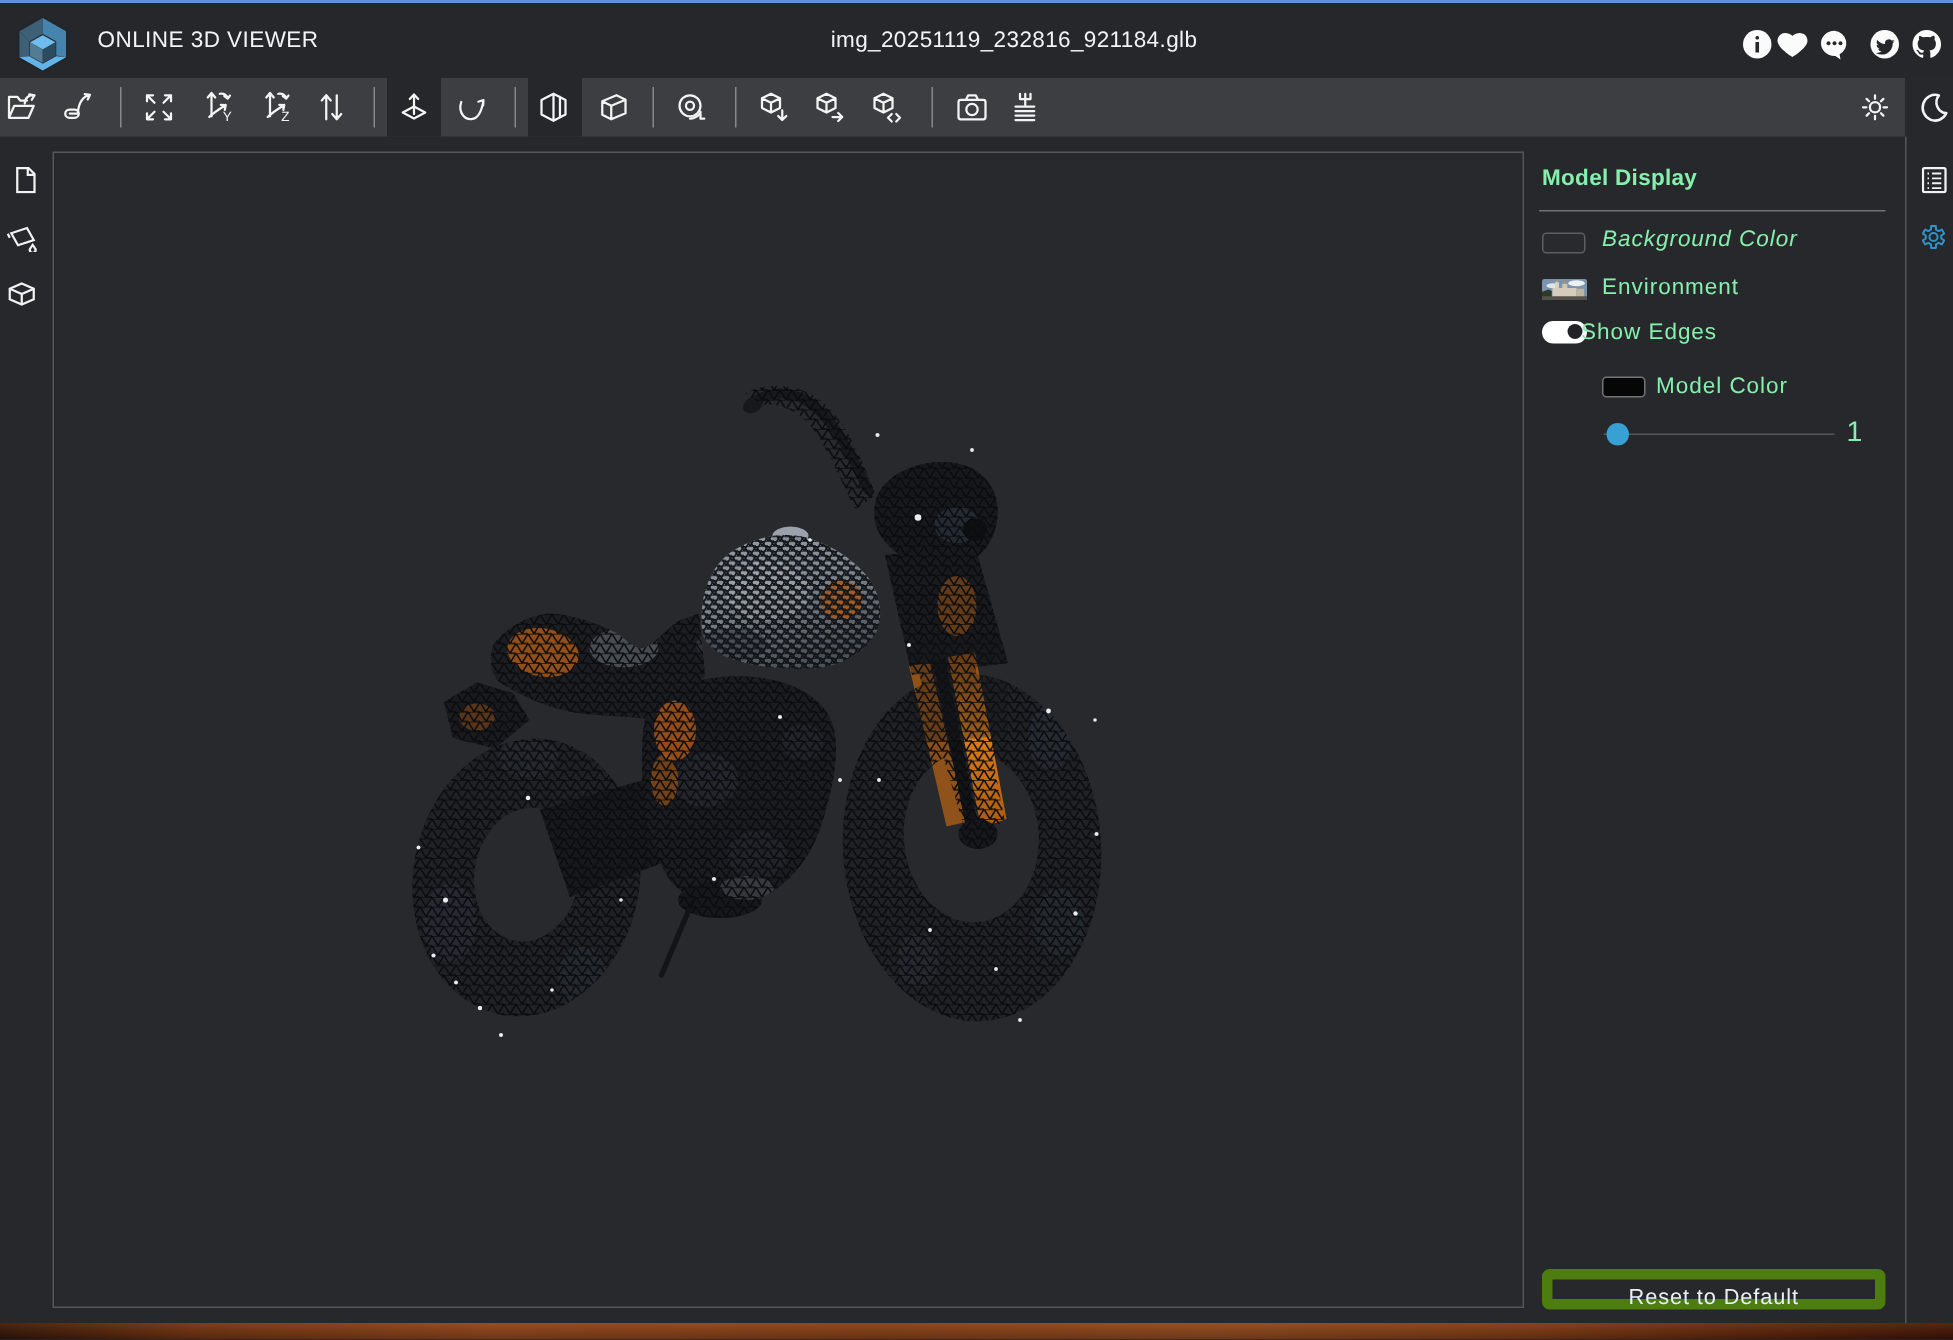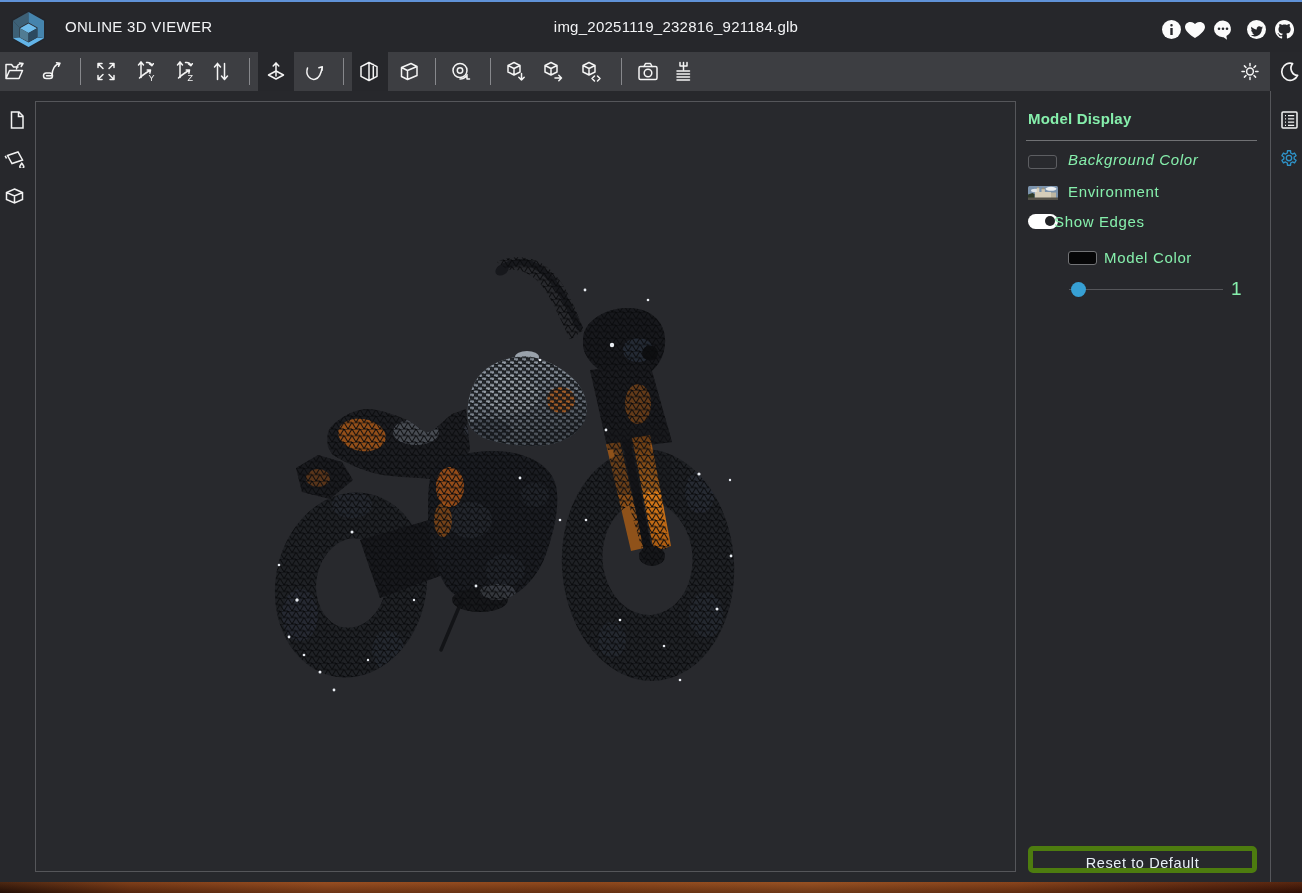--- a/index.html
+++ b/index.html
@@ -14,21 +14,21 @@
   #toolbar { left:0; top:52px; width:1270px; height:39px; background:#3d3e42; }
   .tsel { position:absolute; top:0; height:39px; background:#26272b; }
   .tsep { position:absolute; top:6px; height:27px; width:1px; background:#87888c; }
   #canvas { left:35px; top:101px; width:981px; height:771px; border:1px solid #55565a; background:#28292d; }
   #leftbar { left:0; top:91px; width:35px; height:781px; }
   #rightpanel { left:1017px; top:91px; width:252px; height:792px; color:#f4f5f7; }
   #rightstrip { left:1270px; top:91px; width:32px; height:792px; border-left:1px solid #55565a; }
   #bottombar { left:0; top:882px; width:1302px; height:11px;
     background:linear-gradient(to bottom,rgba(255,150,70,0.16),rgba(0,0,0,0.18)),linear-gradient(to right,#2a1208 0%, #662e11 10%, #84401a 25%, #7a3a15 45%, #84441c 62%, #733514 78%, #52200c 90%, #371106 100%); }
   .label { position:absolute; font-size:15px; color:#86efac; letter-spacing:0.65px; }
-  #resetbtn { position:absolute; left:11px; top:755px; width:229px; height:27px; border:5px solid #4d7c0f;
+  #resetbtn { position:absolute; left:11px; top:755px; width:229px; height:27px; border:7px solid #4d7c0f;
     border-radius:5px; color:#e8f0f5; font-size:14.5px; text-align:center; line-height:25px; letter-spacing:0.6px; }
 </style>
 </head>
 <body>
 <div id="page">
   <div class="abs" id="topline"></div>
   <div class="abs" id="header">
     <svg class="abs" style="left:10px; top:8px;" width="37" height="39" viewBox="0 0 37 39">
 
       <polygon points="18.5,0.5 35.5,10 35.5,29 18.5,38.5 1.5,29 1.5,10" fill="#22252b"></polygon>

